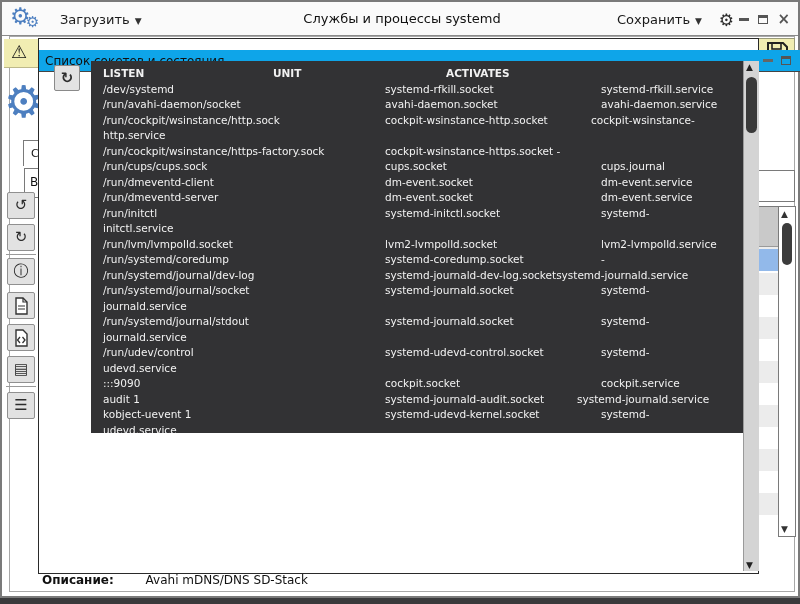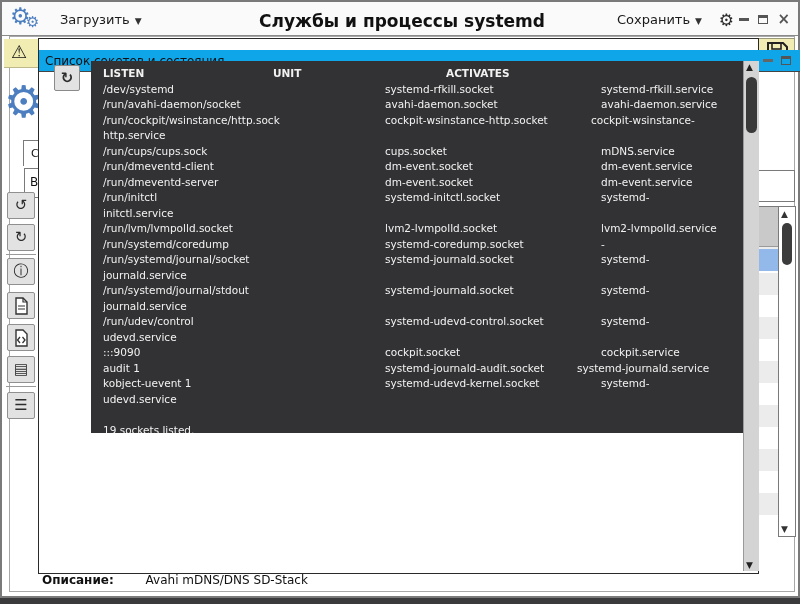--- a/index.html
+++ b/index.html
@@ -10,21 +10,21 @@
   .inner-frame{position:absolute;left:7px;top:34px;width:786px;height:556px;border:1px solid #a8a8a8;}
   
   .topbar{position:absolute;left:0;top:0;width:796px;height:34px;background:#fafafa;border-bottom:1px solid #8a8a8a;}
   .logo{position:absolute;left:8px;top:1px;width:38px;height:32px;color:#4d7fc0;}
   .logo .g1{position:absolute;left:0;top:0;font-size:23px;}
   .logo .g2{position:absolute;left:16px;top:10px;font-size:15px;}
   .menu-btn{position:absolute;top:6px;height:22px;border:none;background:transparent;font-size:13px;color:#1a1a1a;cursor:pointer;padding:2px 6px;}
   .menu-btn .caret{font-size:9px;color:#333;margin-left:5px;}
   .btn-load{left:52px;}
   .btn-save{right:90px;}
-  .win-title{position:absolute;left:250px;top:9px;width:300px;text-align:center;font-size:17px;font-weight:bold;color:#111;}
+  .win-title{position:absolute;left:250px;top:9px;width:300px;text-align:center;font-size:13px;font-weight:normal;color:#111;}
   .gear-btn{position:absolute;right:58px;top:7px;font-size:17px;color:#2d2d2d;cursor:pointer;background:none;border:none;}
   .winctl{position:absolute;top:12px;display:flex;gap:9px;align-items:center;}
   .winctl.main{right:8px;}
   .ctl-min{width:10px;height:3px;background:#555;display:inline-block;}
   .ctl-max{width:10px;height:9px;border:1px solid #555;border-top:3px solid #555;display:inline-block;}
   .ctl-close{font-size:15px;line-height:10px;color:#555;font-weight:bold;}
   
   .warn-banner{position:absolute;left:2px;top:37px;width:34px;height:29px;background:#f1edb2;border-bottom:1px solid #bdb98a;}
   .warn-banner .tri{position:absolute;left:7px;top:2px;font-size:18px;color:#111;}
   .gear-deco{position:absolute;left:0;top:66px;width:36px;height:70px;overflow:hidden;}
@@ -173,23 +173,27 @@
           </div>
           <div class="term-line">
             <span class="term-seg" style="left: 0px;">/run/cockpit/wsinstance/http.sock</span>
             <span class="term-seg" style="left: 282px;">cockpit-wsinstance-http.socket</span>
             <span class="term-seg" style="left: 488px;">cockpit-wsinstance-</span>
           </div>
           <div class="term-line">
             <span class="term-seg" style="left: 0px;">http.service</span>
           </div>
           <div class="term-line">
+            <span class="term-seg" style="left: 0px;">/run/cockpit/wsinstance/https-factory.sock</span>
+            <span class="term-seg" style="left: 282px;">cockpit-wsinstance-https.socket -</span>
+          </div>
+          <div class="term-line">
             <span class="term-seg" style="left: 0px;">/run/cups/cups.sock</span>
             <span class="term-seg" style="left: 282px;">cups.socket</span>
-            <span class="term-seg" style="left: 498px;">mDNS.service</span>
+            <span class="term-seg" style="left: 498px;">cups.journal</span>
           </div>
           <div class="term-line">
             <span class="term-seg" style="left: 0px;">/run/dmeventd-client</span>
             <span class="term-seg" style="left: 282px;">dm-event.socket</span>
             <span class="term-seg" style="left: 498px;">dm-event.service</span>
           </div>
           <div class="term-line">
             <span class="term-seg" style="left: 0px;">/run/dmeventd-server</span>
             <span class="term-seg" style="left: 282px;">dm-event.socket</span>
             <span class="term-seg" style="left: 498px;">dm-event.service</span>
@@ -204,20 +208,24 @@
           </div>
           <div class="term-line">
             <span class="term-seg" style="left: 0px;">/run/lvm/lvmpolld.socket</span>
             <span class="term-seg" style="left: 282px;">lvm2-lvmpolld.socket</span>
             <span class="term-seg" style="left: 498px;">lvm2-lvmpolld.service</span>
           </div>
           <div class="term-line">
             <span class="term-seg" style="left: 0px;">/run/systemd/coredump</span>
             <span class="term-seg" style="left: 282px;">systemd-coredump.socket</span>
             <span class="term-seg" style="left: 498px;">-</span>
+          </div>
+          <div class="term-line">
+            <span class="term-seg" style="left: 0px;">/run/systemd/journal/dev-log</span>
+            <span class="term-seg" style="left: 282px;">systemd-journald-dev-log.socketsystemd-journald.service</span>
           </div>
           <div class="term-line">
             <span class="term-seg" style="left: 0px;">/run/systemd/journal/socket</span>
             <span class="term-seg" style="left: 282px;">systemd-journald.socket</span>
             <span class="term-seg" style="left: 498px;">systemd-</span>
           </div>
           <div class="term-line">
             <span class="term-seg" style="left: 0px;">journald.service</span>
           </div>
           <div class="term-line">

